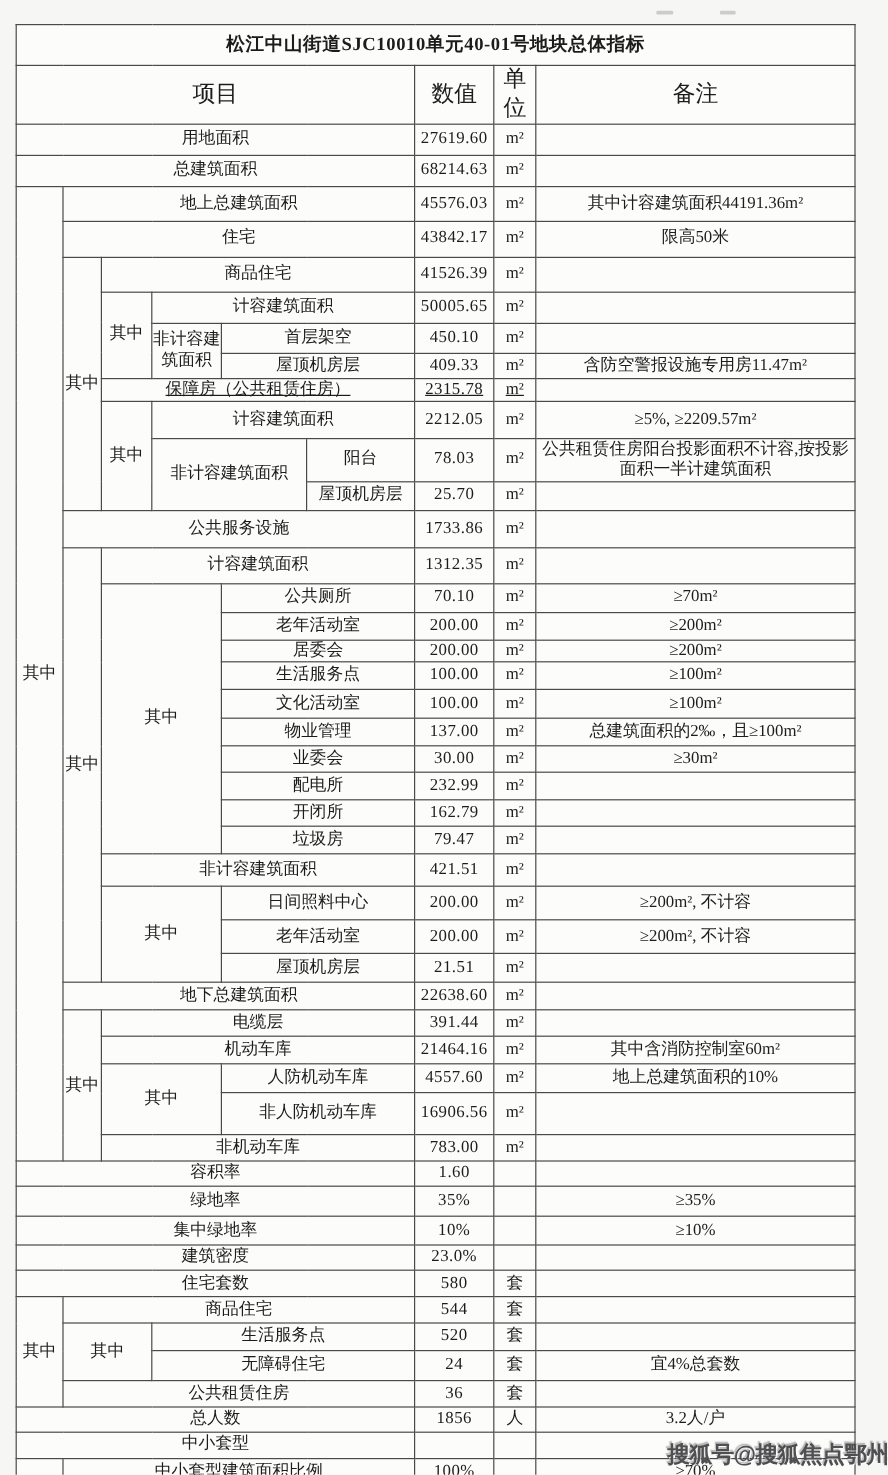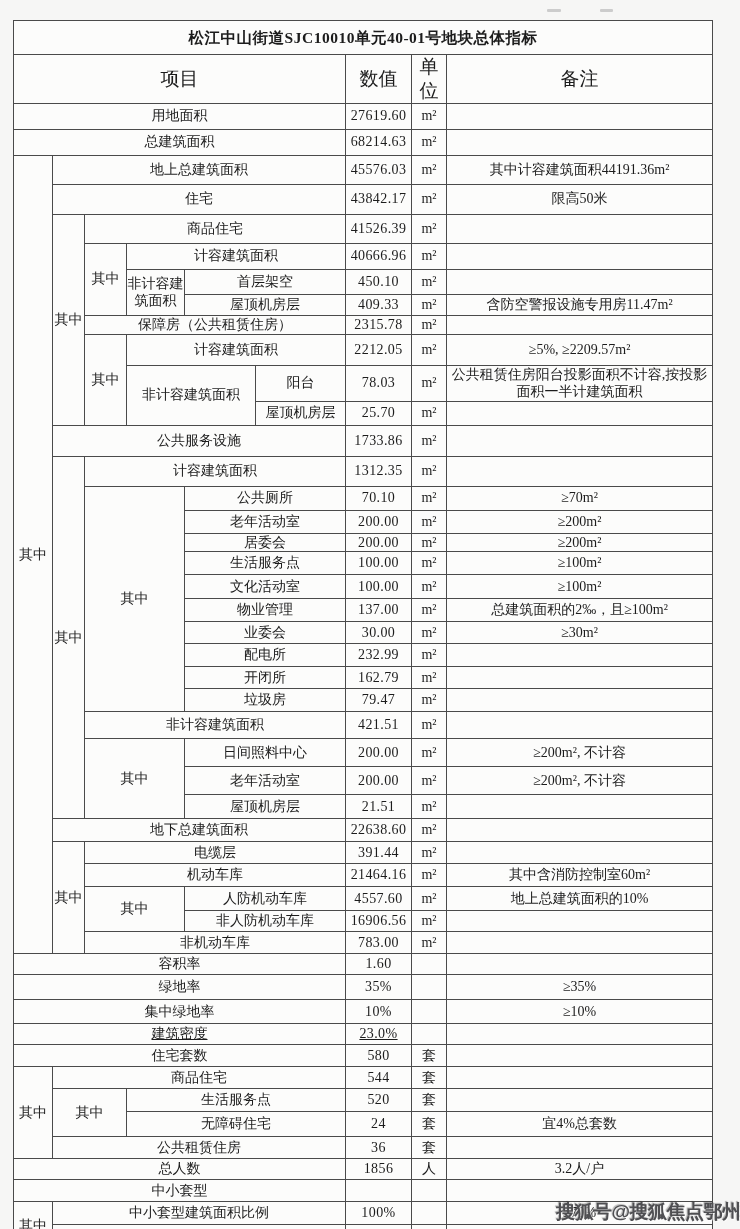--- a/index.html
+++ b/index.html
@@ -98,38 +98,38 @@
       <tr style="height: 29px;">
         <td rowspan="8" class="stack">其中</td>
         <td colspan="4" class="item">商品住宅</td>
         <td class="val">41526.39</td>
         <td class="unit">m²</td>
         <td class="remark"></td>
       </tr>
       <tr style="height: 26px;">
         <td rowspan="3">其中</td>
         <td colspan="3" class="item">计容建筑面积</td>
-        <td class="val">40666.96</td>
+        <td class="val">50005.65</td>
         <td class="unit">m²</td>
         <td class="remark"></td>
       </tr>
       <tr style="height: 25px;">
         <td rowspan="2" class="wrapcell">非计容建筑面积</td>
         <td colspan="2" class="item">首层架空</td>
         <td class="val">450.10</td>
         <td class="unit">m²</td>
         <td class="remark"></td>
       </tr>
       <tr style="height: 21px;">
         <td colspan="2" class="item">屋顶机房层</td>
         <td class="val">409.33</td>
         <td class="unit">m²</td>
         <td class="remark">含防空警报设施专用房11.47m²</td>
       </tr>
-      <tr style="height: 19px;">
+      <tr style="height: 19px; text-decoration: underline;">
         <td colspan="4" class="item">保障房（公共租赁住房）</td>
         <td class="val">2315.78</td>
         <td class="unit">m²</td>
         <td class="remark"></td>
       </tr>
       <tr style="height: 31px;">
         <td rowspan="3">其中</td>
         <td colspan="3" class="item">计容建筑面积</td>
         <td class="val">2212.05</td>
         <td class="unit">m²</td>
@@ -266,21 +266,21 @@
         <td class="unit">m²</td>
         <td class="remark">其中含消防控制室60m²</td>
       </tr>
       <tr style="height: 24px;">
         <td colspan="2" rowspan="2">其中</td>
         <td colspan="2" class="item">人防机动车库</td>
         <td class="val">4557.60</td>
         <td class="unit">m²</td>
         <td class="remark">地上总建筑面积的10%</td>
       </tr>
-      <tr style="height: 21px;">
+      <tr style="height: 35px;">
         <td colspan="2" class="item">非人防机动车库</td>
         <td class="val">16906.56</td>
         <td class="unit">m²</td>
         <td class="remark"></td>
       </tr>
       <tr style="height: 22px;">
         <td colspan="4" class="item">非机动车库</td>
         <td class="val">783.00</td>
         <td class="unit">m²</td>
         <td class="remark"></td>
@@ -296,21 +296,21 @@
         <td class="val">35%</td>
         <td class="unit"></td>
         <td class="remark">≥35%</td>
       </tr>
       <tr style="height: 24px;">
         <td colspan="6" class="item">集中绿地率</td>
         <td class="val">10%</td>
         <td class="unit"></td>
         <td class="remark">≥10%</td>
       </tr>
-      <tr style="height: 21px; text-decoration: underline;">
+      <tr style="height: 21px;">
         <td colspan="6" class="item">建筑密度</td>
         <td class="val">23.0%</td>
         <td class="unit"></td>
         <td class="remark"></td>
       </tr>
       <tr style="height: 22px;">
         <td colspan="6" class="item">住宅套数</td>
         <td class="val">580</td>
         <td class="unit">套</td>
         <td class="remark"></td>
@@ -340,21 +340,21 @@
         <td class="val">36</td>
         <td class="unit">套</td>
         <td class="remark"></td>
       </tr>
       <tr style="height: 21px;">
         <td colspan="6" class="item">总人数</td>
         <td class="val">1856</td>
         <td class="unit">人</td>
         <td class="remark">3.2人/户</td>
       </tr>
-      <tr style="height: 22px;">
+      <tr style="height: 22px; font-family: Liberation Mono, monospace;">
         <td colspan="6" class="item">中小套型</td>
         <td class="val"></td>
         <td class="unit"></td>
         <td class="remark"></td>
       </tr>
       <tr style="height: 23px;">
         <td rowspan="2">其中</td>
         <td colspan="5" class="item">中小套型建筑面积比例</td>
         <td class="val">100%</td>
         <td class="unit"></td>

